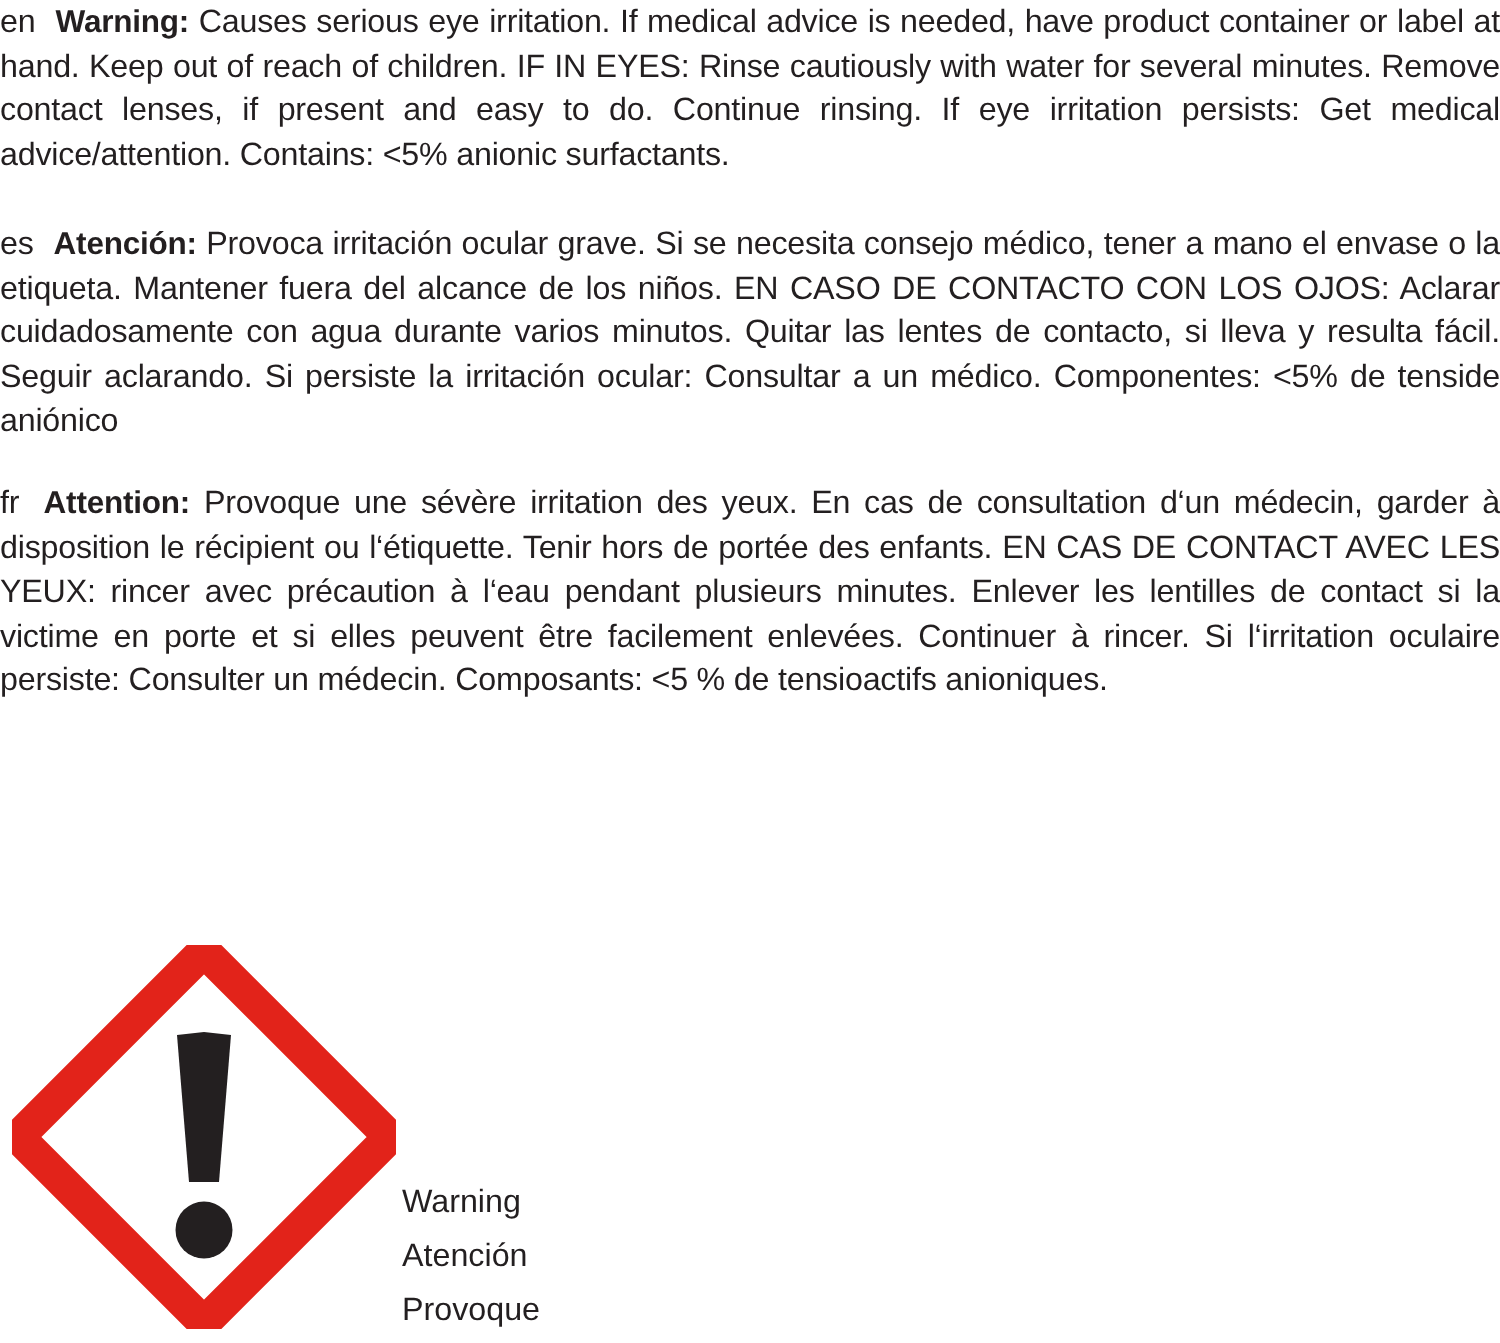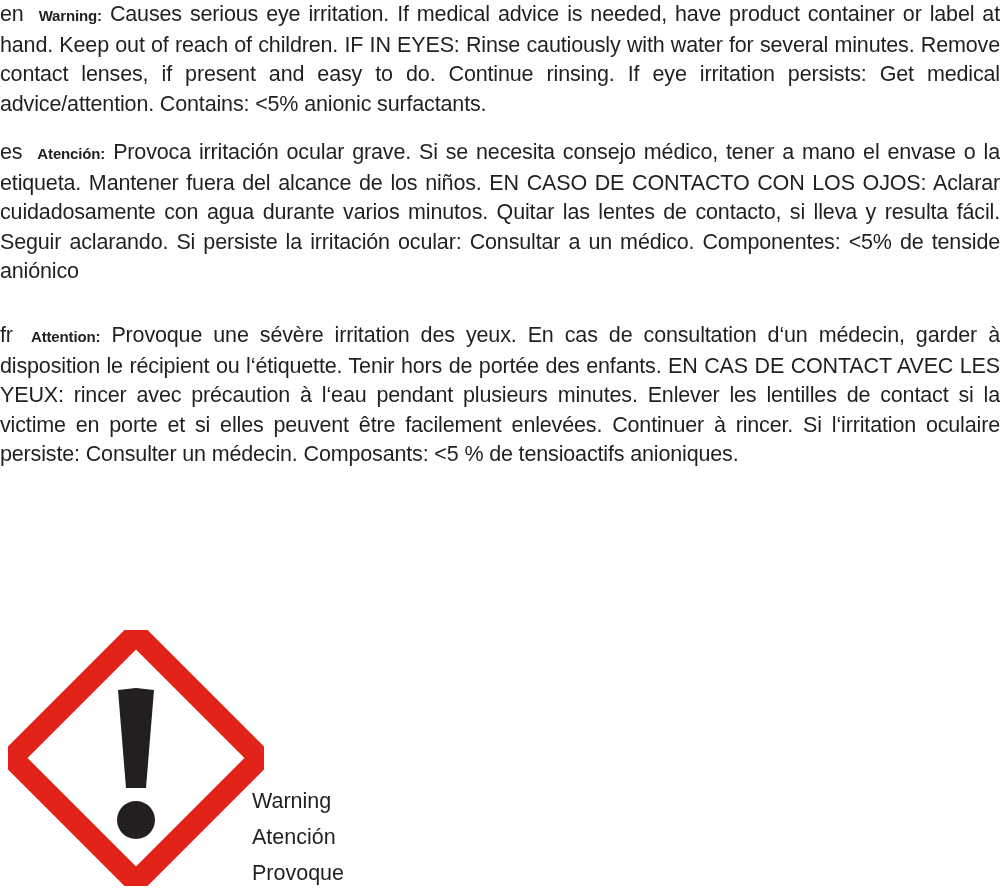--- a/index.html
+++ b/index.html
@@ -25,30 +25,30 @@
     position: absolute;
     left: 0;
     width: 1000px;
     text-align: justify;
     text-justify: inter-word;
     font-size: 21.5px;
     line-height: 29.5px;
     letter-spacing: -0.15px;
   }
   .hazard-block.b1 { top: 0px; }
-  .hazard-block.b2 { top: 138px; }
+  .hazard-block.b2 { top: 148px; }
   .hazard-block.b3 { top: 321px; }
 
   .lang-code {
     font-weight: normal;
     font-size: 21.5px;
   }
   .signal-word {
     font-weight: bold;
-    font-size: 15px;
+    font-size: 21px;
   }
   .statement {
     font-weight: normal;
     margin-top: 21px;
   }
   .nbsp-gap { display: inline-block; width: 7px; }
 
   
   .pictogram-area {
     position: absolute;
@@ -59,21 +59,21 @@
   }
   .ghs-diamond {
     position: absolute;
     left: 8px;
     top: 10px;
     width: 256px;
     height: 256px;
   }
   .signal-list {
     position: absolute;
-    left: 252px;
+    left: 268px;
     top: 163px;
     font-size: 21.5px;
     line-height: 36px;
     color: #231f20;
   }
   .signal-list div { white-space: nowrap; }
 </style>
 </head>
 <body>
 

